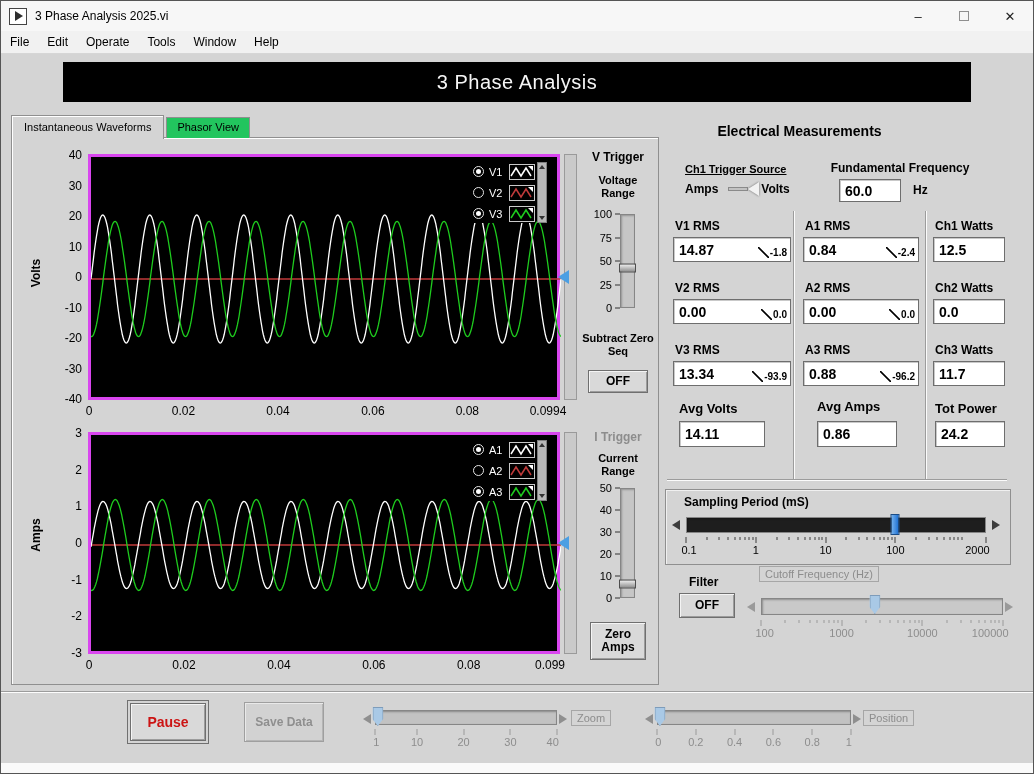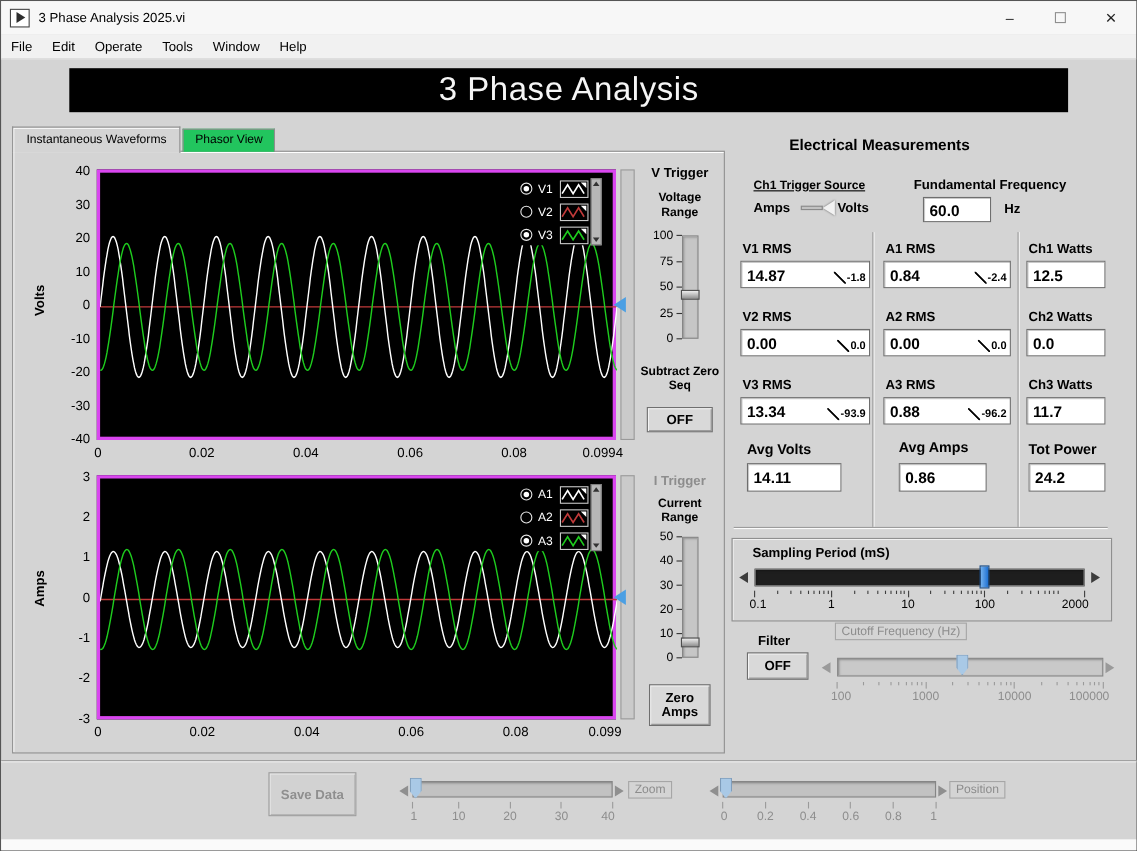--- a/index.html
+++ b/index.html
@@ -12,21 +12,21 @@
   .run-arrow { width:0; height:0; border-left:8px solid #2e2e2e; border-top:5px solid transparent; border-bottom:5px solid transparent; margin-left:2px; }
   .title-text { margin-left:8px; font-size:12px; color:#000; }
   .win-btns { margin-left:auto; display:flex; height:100%; }
   .win-btn { width:46px; height:100%; display:flex; align-items:center; justify-content:center; font-size:13px; color:#222; }
   .max-box { width:10px; height:10px; border:1px solid #8f8f8f; }
 
   
   .menubar { position:absolute; top:30px; left:0; right:0; height:23px; background:#f1f1f1; display:flex; align-items:center; font-size:12px; border-bottom:1px solid #d6d6d6; }
   .menu-item { padding:0 9px; height:100%; display:flex; align-items:center; color:#000; }
 
-  .banner { position:absolute; left:62px; top:61px; width:908px; height:40px; background:#000; color:#f5f5f5; font-size:30px; display:flex; align-items:center; justify-content:center; letter-spacing:.5px; }
+  .banner { position:absolute; left:62px; top:61px; width:908px; height:40px; background:#000; color:#f5f5f5; font-size:20px; display:flex; align-items:center; justify-content:center; letter-spacing:.5px; }
 
   
   .tabstrip { position:absolute; left:10px; top:113px; height:24px; display:flex; align-items:flex-end; z-index:3; }
   .tab { font-size:11px; padding:3px 10px; background:#22c55e; border:1px solid #8f8f8f; border-bottom:none; margin-right:2px; height:21px; color:#000; }
   .tab.active { background:#d4d4d4; height:24px; padding:5px 12px; margin-bottom:-1px; box-shadow:inset 1px 1px 0 #fff; }
   .tabpage { position:absolute; left:10px; top:136px; width:648px; height:548px; border:1px solid #8f8f8f; box-shadow:inset 1px 1px 0 #fff; background:#d4d4d4; z-index:1; }
   .tabpage > div { position:absolute; }
 
   
   .chart { position:absolute; }
@@ -554,20 +554,23 @@
         <i class="tick" style="left: 33.3%;"></i>
         <span class="scale-num" style="left: 33.3%;">1000</span>
         <i class="tick" style="left: 66.7%;"></i>
         <span class="scale-num" style="left: 66.7%;">10000</span>
         <i class="tick" style="left: 100%;"></i>
         <span class="scale-num" style="left: 100%; transform: translateX(-85%);">100000</span>
       </div>
   </div>
 
   <div id="footer">
+    <div class="btn-ring pause-ring">
+      <button class="lv-btn pause-btn">Pause</button>
+    </div>
     <button class="lv-btn save-btn save-pos" style="white-space:normal;">Save Data</button>
 
     <div class="zoom-larr">
         <div class="tri-l"></div>
       </div>
     <div class="htrack zoom-track">
       <div class="h-pointer" style="left: 1%;"></div>
     </div>
     <div class="zoom-rarr">
         <div class="tri-r"></div>

